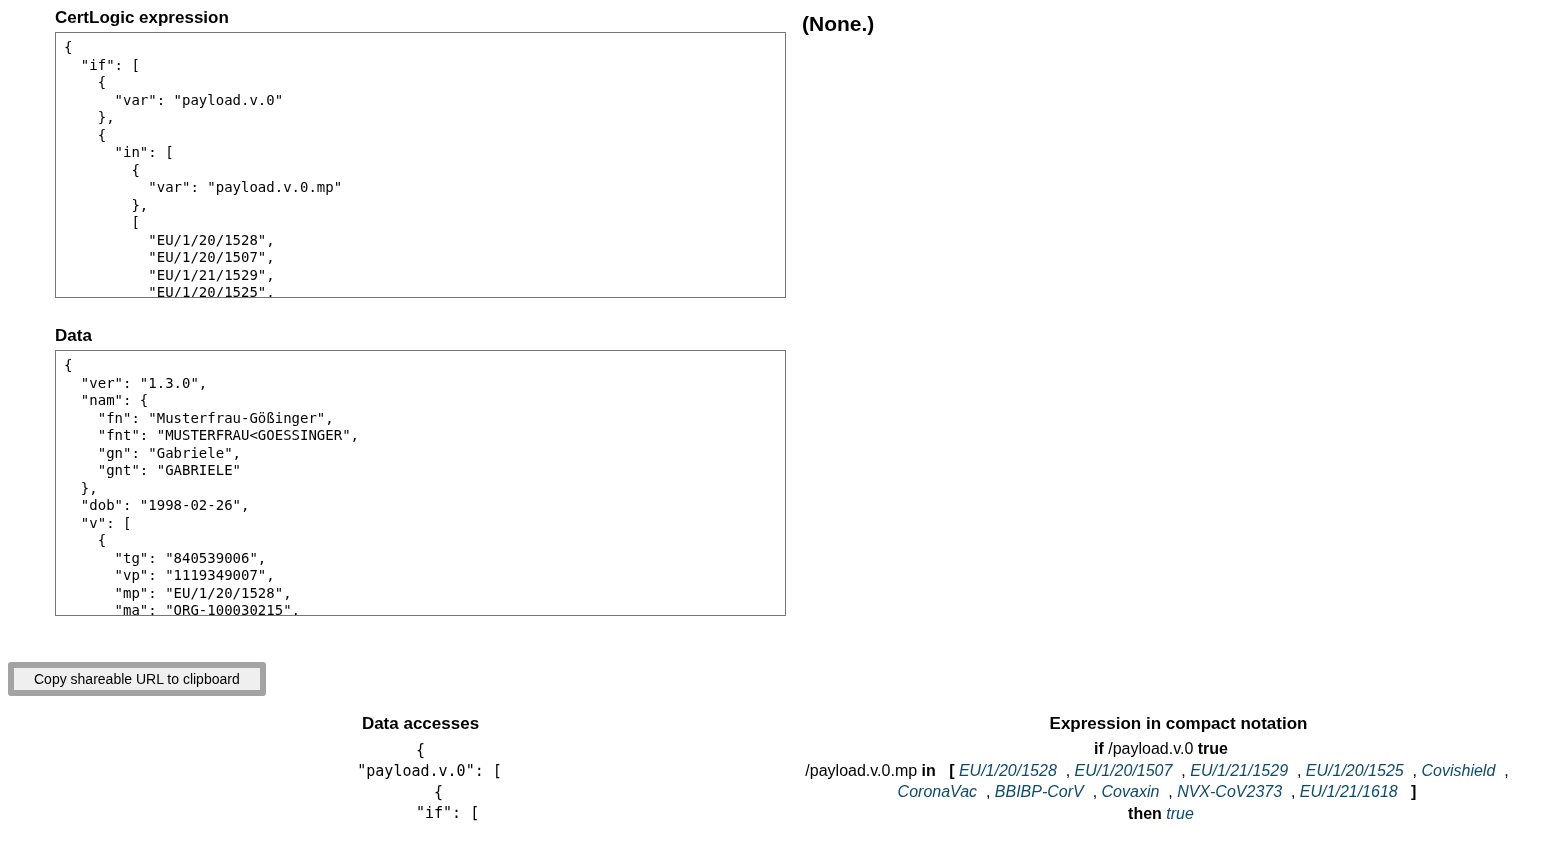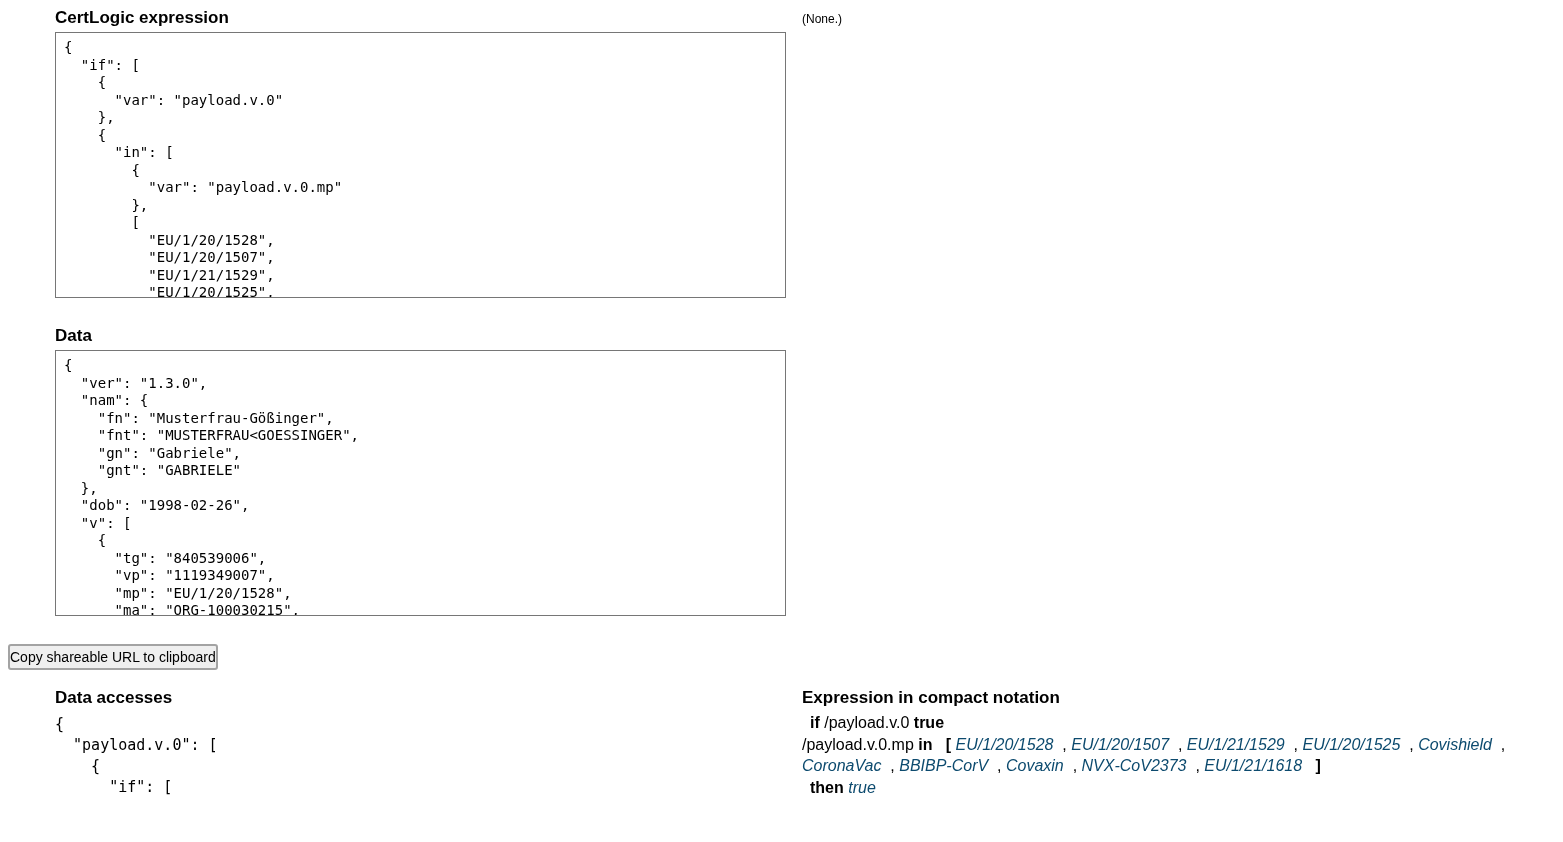--- a/index.html
+++ b/index.html
@@ -37,38 +37,40 @@
     padding: 6px 8px;
     resize: none;
     white-space: pre;
     overflow: auto;
     background: #fff;
     color: #000;
   }
   .code-expr { height: 266px; }
   .code-data { height: 266px; }
   .plain-text {
-    font-size: 12px;
+    font-size: 21px;
     margin-top: 4px;
+    font-weight: bold;
   }
   .mono-text {
     font-family: ui-monospace, SFMono-Regular, "SF Mono", Menlo, Consolas, monospace;
     font-size: 15px;
     white-space: pre;
     margin-top: 4px;
     line-height: 1.4;
   }
   button.copy-btn {
     font-family: inherit;
     font-size: 14px;
-    padding: 3px 0;
-    border: 2px solid #a3a3a3;
+    padding: 3px 20px;
+    border: 6px solid #a3a3a3;
     background: #efefef;
     border-radius: 3px;
     cursor: pointer;
+    margin-top: 18px;
     margin-bottom: 18px;
   }
   .compact {
     font-size: 16px;
     line-height: 1.35;
     margin-top: 2px;
     max-width: 710px;
   }
   .compact .kw { font-weight: 700; }
   .compact .path { color: #000000; font-family: inherit; }
@@ -130,21 +132,21 @@
       "mp": "EU/1/20/1528",
       "ma": "ORG-100030215",
       "dn": 1,</textarea>
   </div>
 </div>
 
 <div>
   <button class="copy-btn">Copy shareable URL to clipboard</button>
 </div>
 
-<div class="row" style="margin-bottom:0;">
+<div class="row" style="margin-bottom:0;text-align:center;">
   <div class="col-left">
     <div class="section-title">Data accesses</div>
     <div class="data-access-code">{
   "payload.v.0": [
     {
       "if": [</div>
   </div>
   <div class="col-right">
     <div class="section-title">Expression in compact notation</div>
     <div class="compact">

